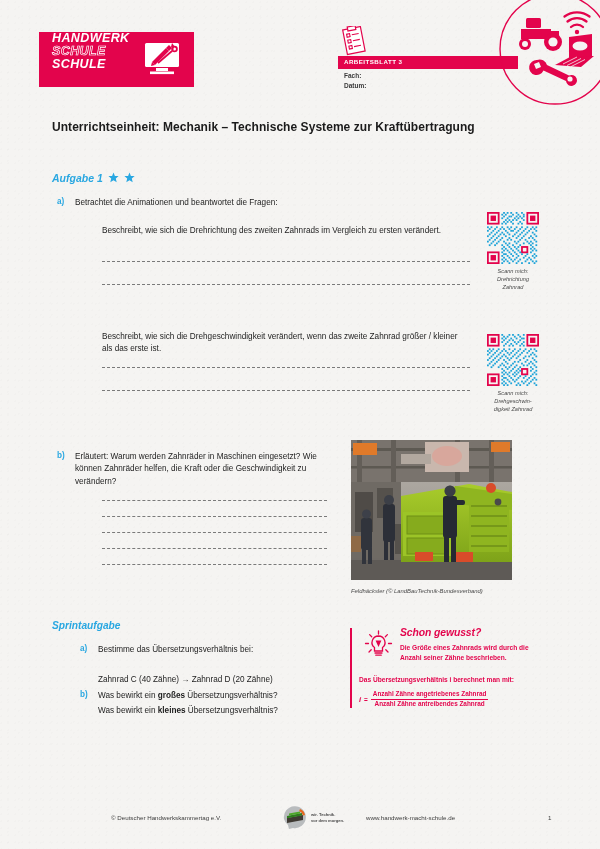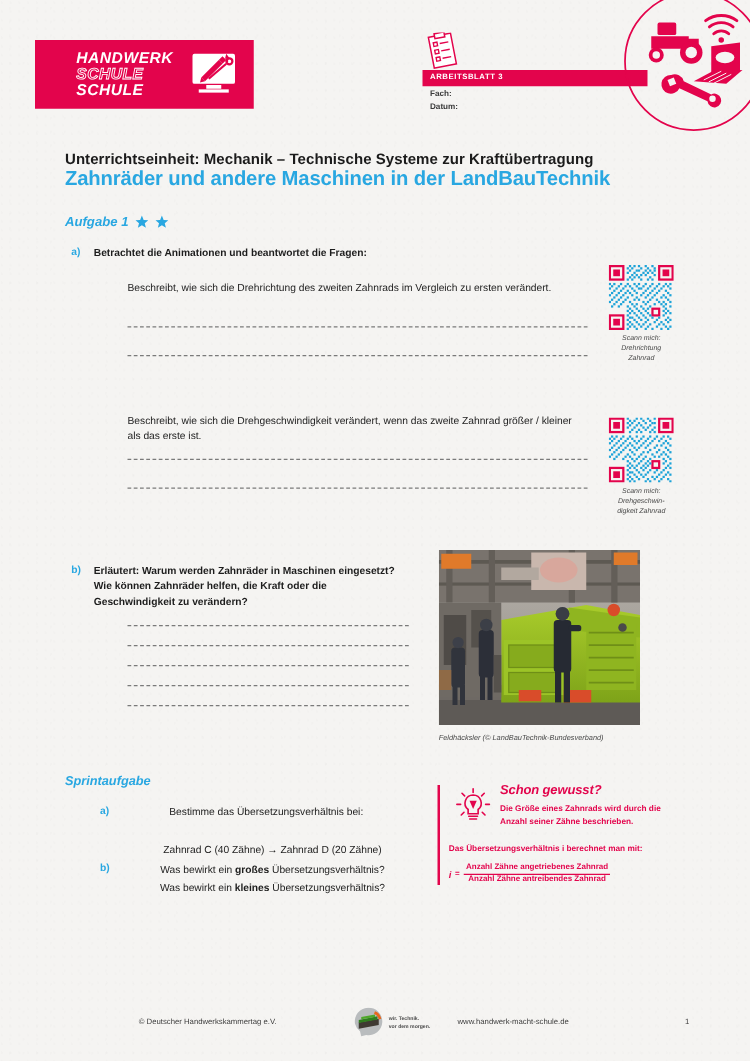--- a/index.html
+++ b/index.html
@@ -16,23 +16,23 @@
     background:
       radial-gradient(circle at 20% 30%, rgba(0,0,0,0.012) 0 1px, transparent 1px),
       radial-gradient(circle at 70% 60%, rgba(0,0,0,0.010) 0 1px, transparent 1px),
       #f5f4f2;
     background-size:7px 7px, 11px 11px, auto;
   }
 
   
   .header{position:absolute;left:0;top:0;width:600px;height:112px;}
   .logo-box{
-    position:absolute;left:28px;top:32px;width:155px;height:55px;
+    position:absolute;left:39px;top:32px;width:155px;height:55px;
     background:#e3044c;
-    display:flex;align-items:center;padding-left:20px;
+    display:flex;align-items:flex-start;
   }
   .logo-words{
     margin-left:13px;
     color:#ffffff;
     font-weight:bold;
     font-style:italic;
     line-height:1.04;
     letter-spacing:.4px;
   }
   .logo-words div{font-size:12.5px;}
@@ -73,21 +73,21 @@
     font-size:10.5px;font-weight:bold;font-style:italic;color:#29a7e1;
     display:flex;align-items:flex-start;gap:5px;
   }
   .star{width:11px;height:11px;display:inline-block;}
 
   
   .q-letter{
     position:absolute;font-size:8.2px;font-weight:bold;color:#29a7e1;
   }
   .q-text{
-    position:absolute;font-size:8.2px;line-height:1.5;color:#1d1d1d;font-weight:bold;
+    position:absolute;font-size:8.2px;line-height:1.5;color:#1d1d1d;
   }
   .p-text{
     position:absolute;font-size:8.2px;line-height:1.5;color:#1d1d1d;
   }
   .ruleline{
     position:absolute;height:0;border-top:1px dashed #7a7a7a;
   }
 
   
   .qr-wrap{position:absolute;}
@@ -107,21 +107,21 @@
     position:absolute;left:351px;top:588px;width:185px;
     font-size:5.9px;font-style:italic;color:#4a4a4a;
   }
 
   
   .sprint-title{
     position:absolute;left:52px;top:620px;
     font-size:10.2px;font-weight:bold;font-style:italic;color:#29a7e1;
   }
   .sp-letter{position:absolute;font-size:8.2px;font-weight:bold;color:#29a7e1;}
-  .sp-text{position:absolute;font-size:8.2px;line-height:1.5;color:#1d1d1d;text-align:center;}
+  .sp-text{position:absolute;font-size:8.2px;line-height:1.5;color:#1d1d1d;}
   .sp-text b{font-weight:bold;}
 
   .divider{
     position:absolute;left:350px;top:628px;width:1.6px;height:80px;background:#e3044c;
   }
 
   
   .bulb{position:absolute;left:362px;top:628px;width:33px;height:33px;}
   .sg-title{
     position:absolute;left:400px;top:627px;
@@ -251,21 +251,20 @@
         <g fill="#e3044c">
           <path d="M44 73 a7.5 7.5 0 1 0 6.5 10.5 L73 94 a5.5 5.5 0 1 0 3-5.5 L54 78 a7.5 7.5 0 0 0 -10-5 Z"></path>
         </g>
         <circle cx="77" cy="92" r="2.6" fill="#f5f4f2"></circle>
         <path d="M41 77 l5 -2 l2 5 l-5 2 z" fill="#f5f4f2"></path>
       </svg>
     </span>
   </div>
 
   <div class="subtitle">Unterrichtseinheit: Mechanik – Technische Systeme zur Kraftübertragung</div>
-  <div class="maintitle">Zahnräder und andere Maschinen in der LandBauTechnik</div>
 
   <div class="task-head">
     <span>Aufgabe 1</span>
     <span class="star">
       <svg viewBox="0 0 11 11" width="11" height="11">
           <path d="M5.5 0.4 L6.9 3.9 L10.6 4.1 L7.8 6.5 L8.7 10.2 L5.5 8.2 L2.3 10.2 L3.2 6.5 L0.4 4.1 L4.1 3.9 Z" fill="#29a7e1"></path>
         </svg>
     </span>
     <span class="star">
       <svg viewBox="0 0 11 11" width="11" height="11">

